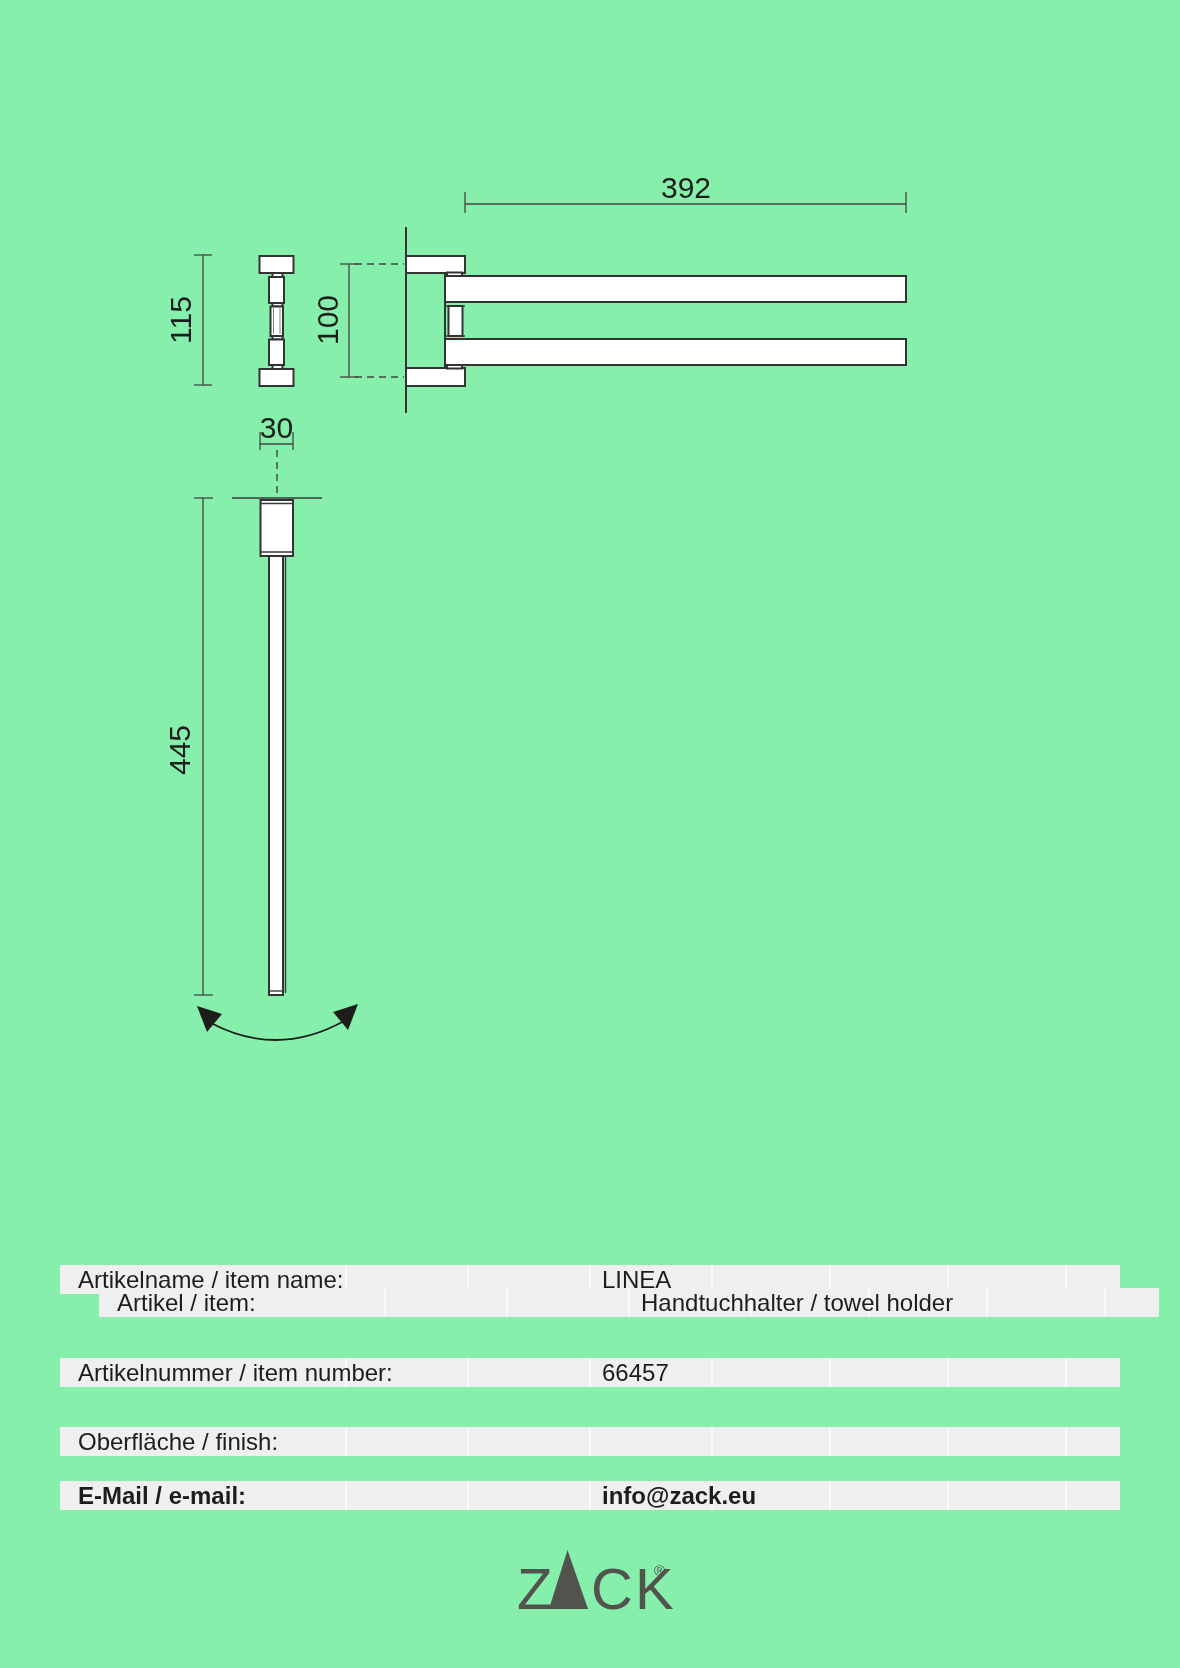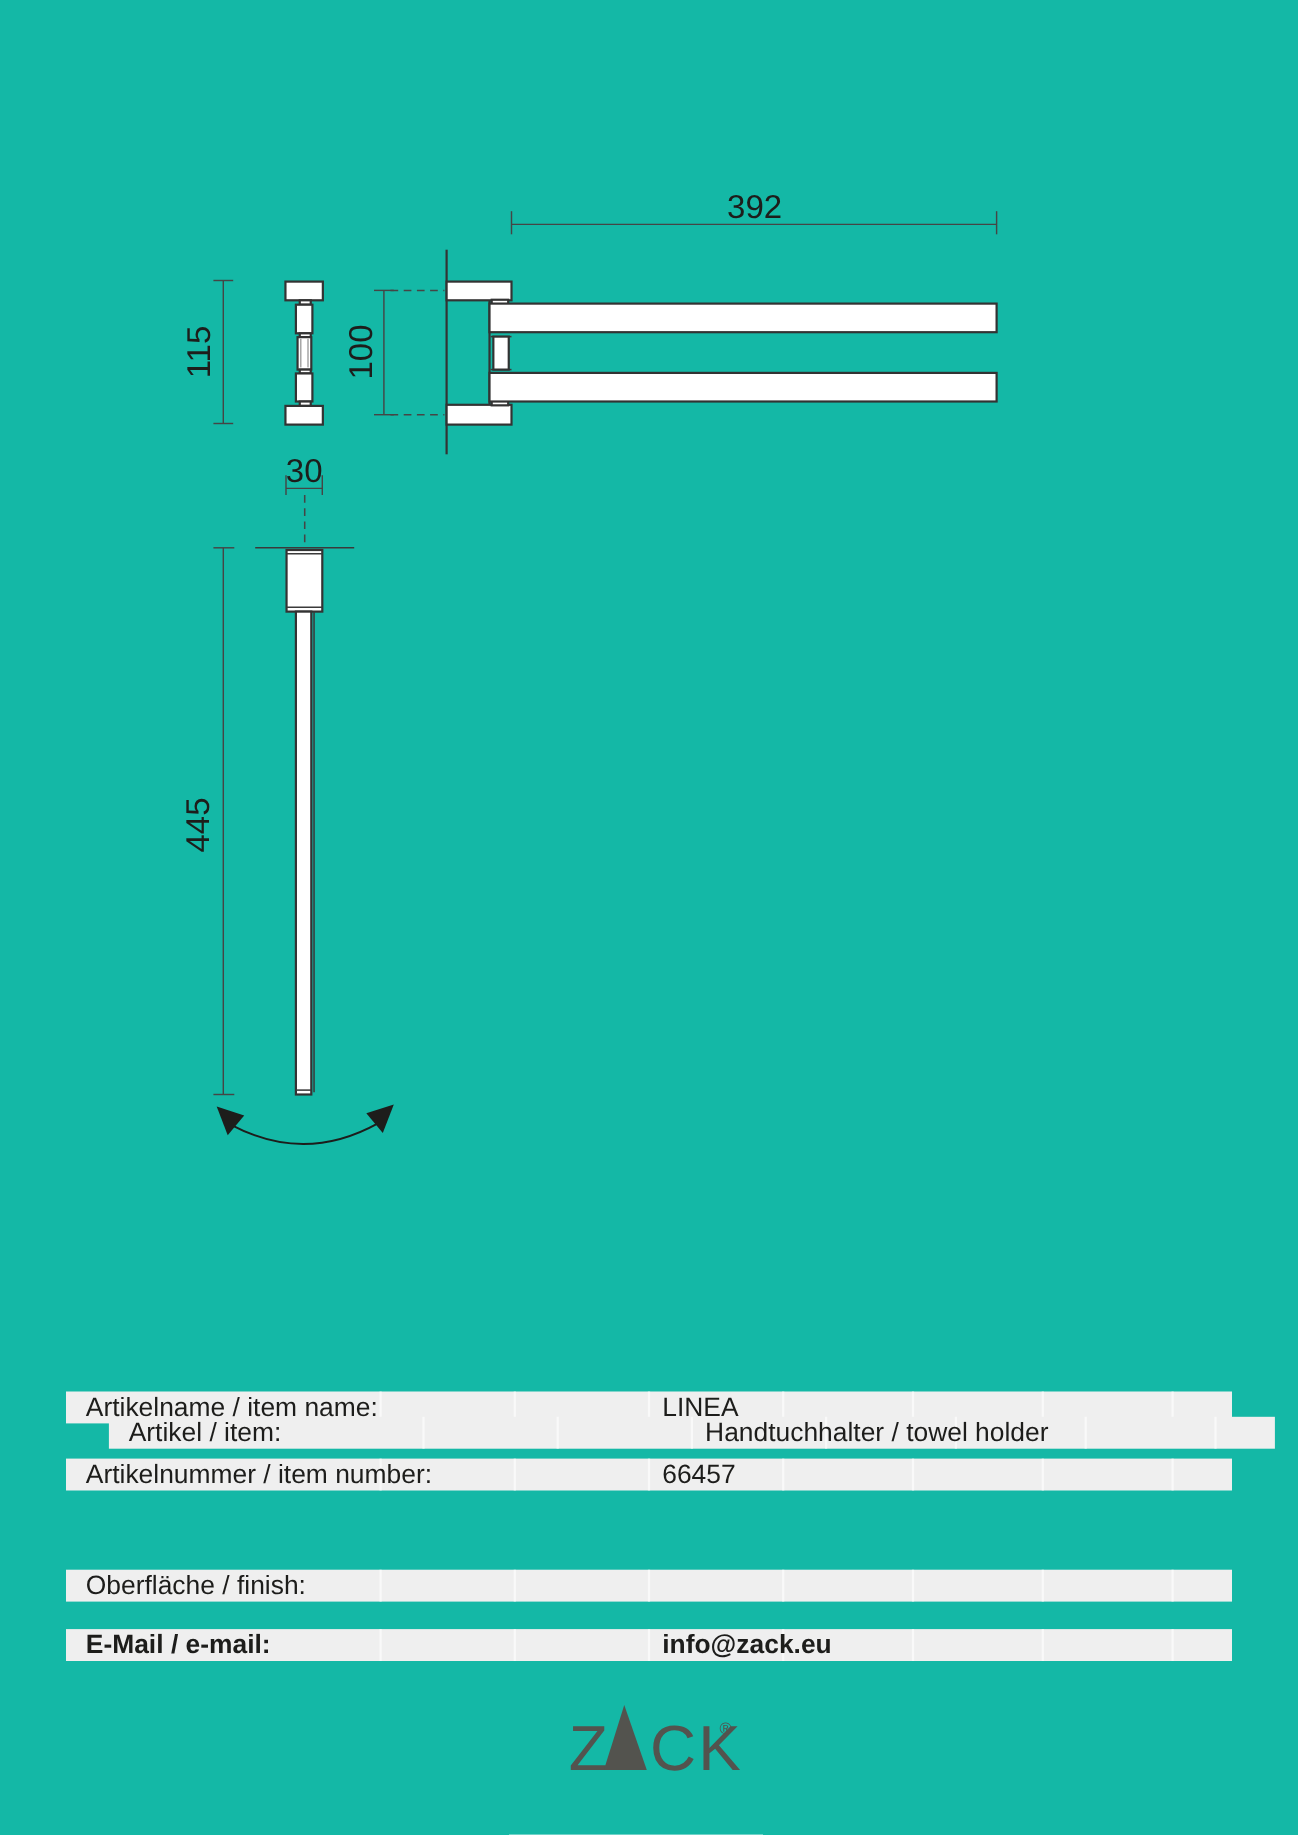--- a/index.html
+++ b/index.html
@@ -1,19 +1,19 @@
 <!DOCTYPE html>
 <html><head>
 <meta charset="utf-8">
 <style>
   html,body{margin:0;padding:0;background:#ffffff;}
   #page{
     position:relative;
     width:1180px;height:1668px;
-    background:#14b8a6;
+    background:#86efac;
     font-family:"Liberation Sans", sans-serif;
     overflow:hidden;
   }
   
   #drawing-svg{position:absolute;left:0;top:0;}
   .part{fill:#ffffff;stroke:#333333;stroke-width:2;}
   .partline{stroke:#333333;stroke-width:2;fill:none;}
   .thinline{stroke:#3a3a3a;stroke-width:1.4;fill:none;}
   .dim{stroke:#454545;stroke-width:1.3;fill:none;}
   .dash{stroke:#454545;stroke-width:1.4;fill:none;stroke-dasharray:7 5;}
@@ -31,21 +31,21 @@
       linear-gradient(rgba(255,255,255,.65),rgba(255,255,255,.65)),
       linear-gradient(rgba(255,255,255,.65),rgba(255,255,255,.65)),
       linear-gradient(rgba(255,255,255,.65),rgba(255,255,255,.65));
     background-repeat:no-repeat;
     background-size:2px 100%,2px 100%,2px 100%,2px 100%,2px 100%,2px 100%,2px 100%;
     background-position:285px 0,407px 0,529px 0,651px 0,769px 0,887px 0,1005px 0;
     font-size:24px;color:#1d1d1b;
   }
   .spec-label{position:absolute;left:18px;top:0;line-height:29px;white-space:nowrap;}
   .spec-value{position:absolute;left:542px;top:0;line-height:29px;white-space:nowrap;}
-  .r0{top:1265px;} .r1{top:1288px;margin-left:39px;} .r2{top:1326px;} .r3{top:1427px;} .r4{top:1481px;font-weight:bold;}
+  .r0{top:1265px;} .r1{top:1288px;margin-left:39px;} .r2{top:1358px;} .r3{top:1427px;} .r4{top:1481px;font-weight:bold;}
   
   #logo{position:absolute;left:510px;top:1542px;}
   .logotext{fill:#53534e;font-size:58px;font-family:"Liberation Sans",sans-serif;}
   .logoreg{fill:#53534e;font-size:15px;font-family:"Liberation Sans",sans-serif;}
 </style>
 </head>
 <body>
 
 <div id="page">
 

